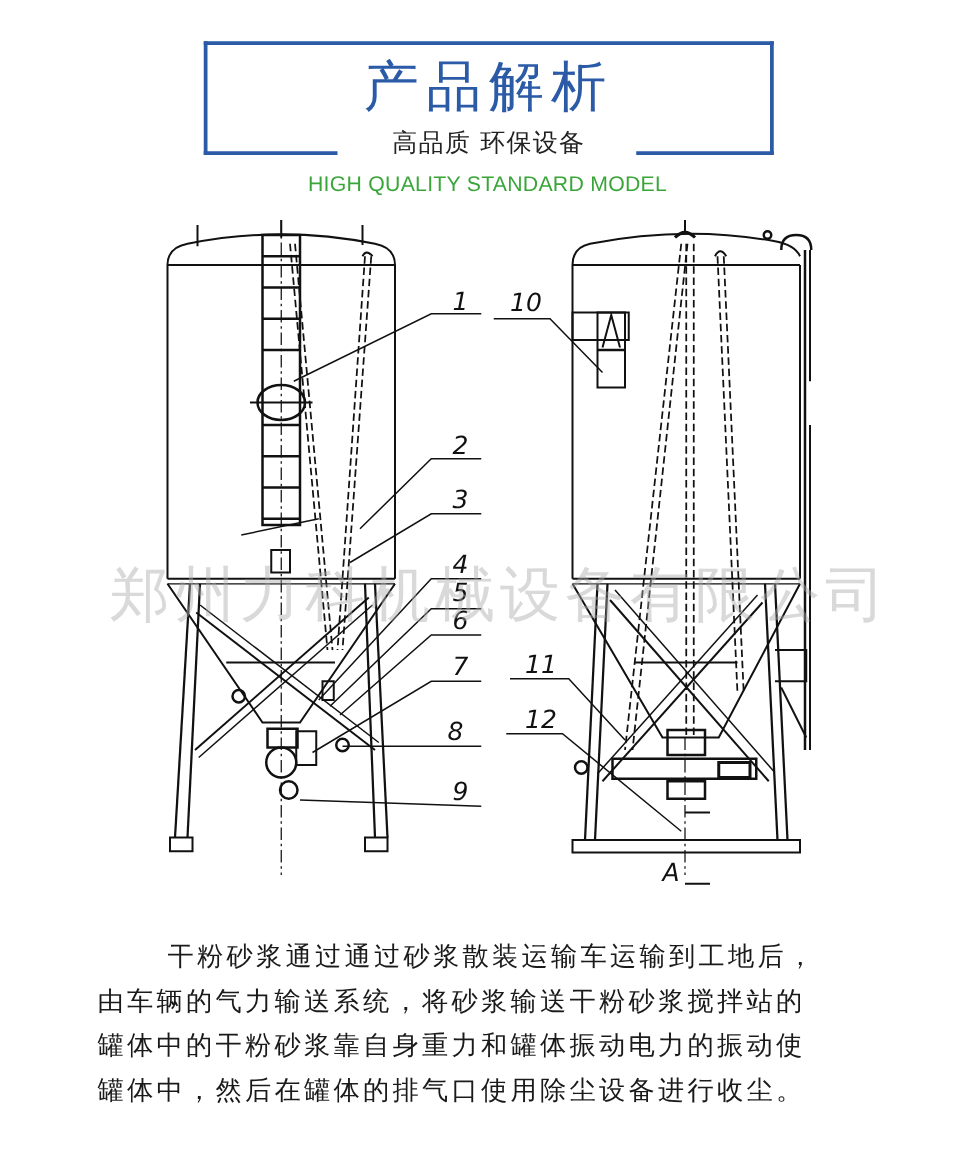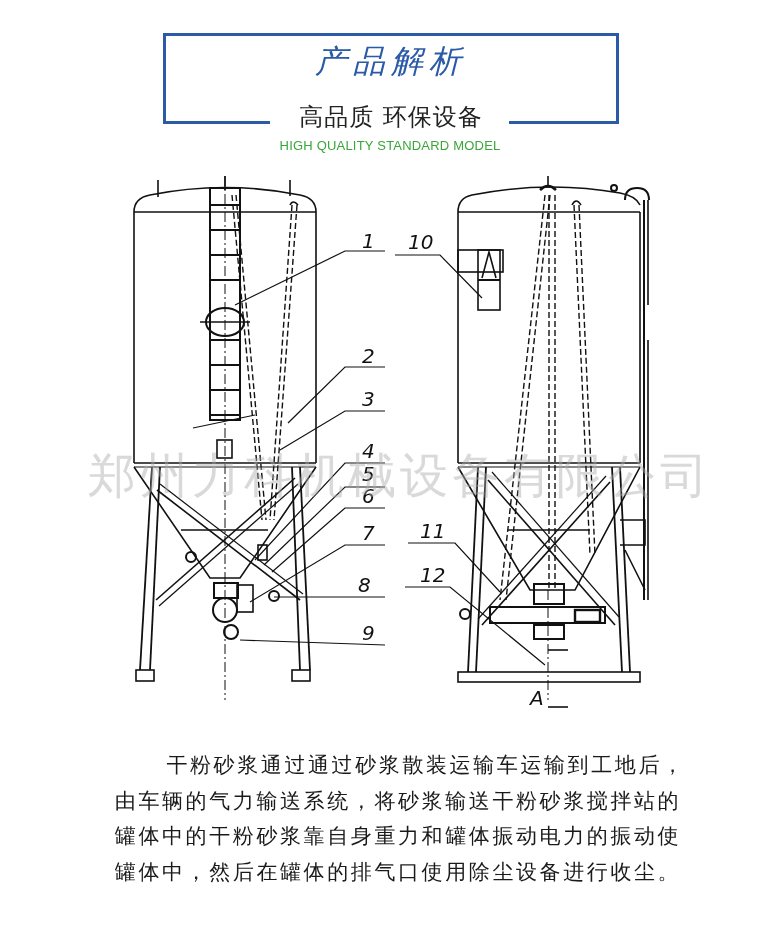--- a/index.html
+++ b/index.html
@@ -4,36 +4,36 @@
 <style>
   * { margin:0; padding:0; box-sizing:border-box; }
   html, body { width:780px; height:931px; background:#ffffff; overflow:hidden; }
   body { position:relative; font-family:"DejaVu Sans", sans-serif; color:#222; }
 
   .hdr-box { position:absolute; left:163px; top:33px; width:456px; height:91px;
     border:3px solid #2b5aa6; border-bottom:none; }
   .hdr-bottom-l { position:absolute; left:163px; top:121px; width:107px; height:3px; background:#2b5aa6; }
   .hdr-bottom-r { position:absolute; left:509px; top:121px; width:110px; height:3px; background:#2b5aa6; }
   .hdr-title { position:absolute; left:163px; top:40px; width:456px; text-align:center;
-    font-size:32px; font-style:italic; color:#2b5aa6; letter-spacing:6px; font-weight:normal; }
+    font-size:44px; color:#2b5aa6; letter-spacing:6px; font-weight:normal; }
   .hdr-sub { position:absolute; left:163px; top:101px; width:456px; text-align:center;
-    font-size:24px; color:#222; letter-spacing:1px; }
+    font-size:20px; color:#222; letter-spacing:1px; }
   .hdr-en { position:absolute; left:0; top:138px; width:780px; text-align:center;
-    font-family:"Liberation Sans", sans-serif; font-size:13px; color:#3aa63a; letter-spacing:0.2px; }
+    font-family:"Liberation Sans", sans-serif; font-size:17px; color:#3aa63a; letter-spacing:0.2px; }
 
   .drawing { position:absolute; left:0; top:160px; width:780px; height:560px; }
   .drawing svg { width:780px; height:560px; display:block; }
   .lbl { font-family:"DejaVu Sans", sans-serif; font-style:italic; font-size:20px; fill:#111; }
 
   .watermark { position:absolute; left:60px; top:444px; width:680px; text-align:center;
     font-size:48px; color:rgba(170,170,170,0.45); letter-spacing:4px; pointer-events:none; white-space:nowrap; }
 
   .para { position:absolute; left:78px; top:748px; width:640px; font-size:21px; line-height:35.5px;
     color:#1a1a1a; letter-spacing:2.6px; }
-  .para .line { display:block; white-space:nowrap;text-align:center; }
+  .para .line { display:block; white-space:nowrap; }
   .para .indent { padding-left:56px; }
 </style>
 </head>
 <body>
 
 <div class="hdr-box"></div>
 <div class="hdr-bottom-l"></div>
 <div class="hdr-bottom-r"></div>
 <div class="hdr-title">产品解析</div>
 <div class="hdr-sub">高品质 环保设备</div>

